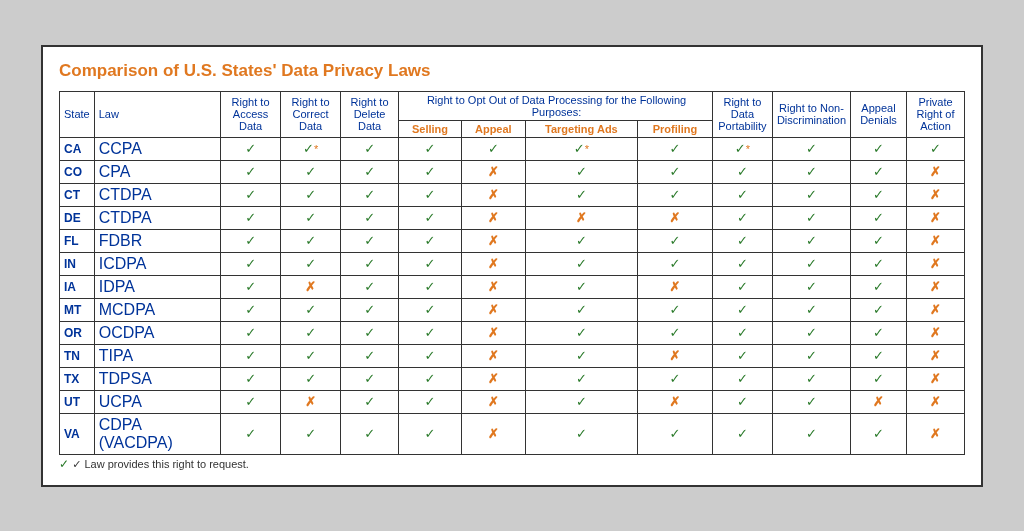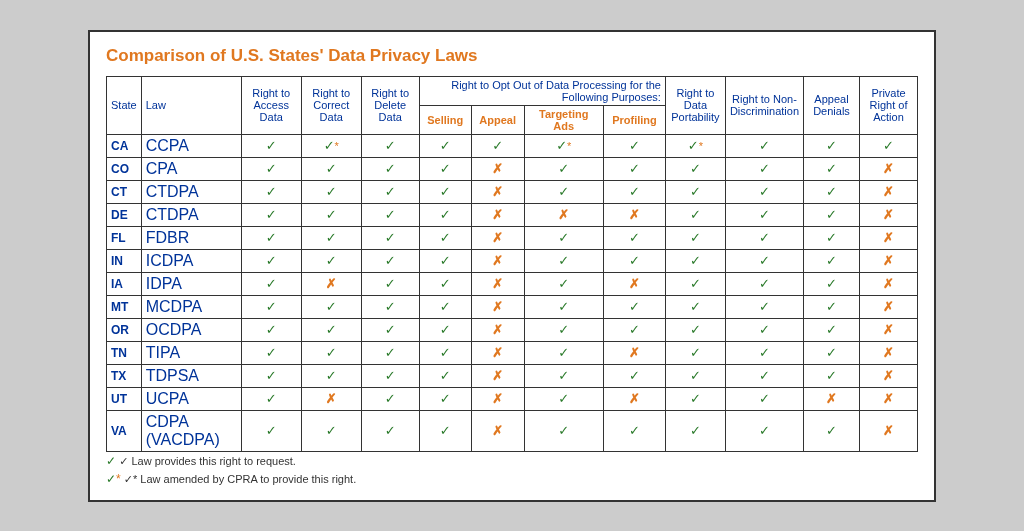--- a/index.html
+++ b/index.html
@@ -7,21 +7,21 @@
       background: #ccc;
       display: flex;
       justify-content: center;
       align-items: center;
       min-height: 531px;
       font-family: Arial, sans-serif;
     }
     .card {
       background: #fff;
       border: 2px solid #333;
-      width: 848px;
+      width: 942px;
       padding: 14px 16px 12px 16px;
     }
     .card-title {
       color: #e07820;
       font-size: 17px;
       font-weight: bold;
       margin-bottom: 10px;
     }
     table {
       width: 100%;
@@ -84,21 +84,21 @@
 <div class="card">
   <div class="card-title">Comparison of U.S. States' Data Privacy Laws</div>
   <table>
     <thead>
       <tr>
         <th rowspan="3" class="left-align">State</th>
         <th rowspan="3" class="left-align">Law</th>
         <th rowspan="3" style="width:60px">Right to Access Data</th>
         <th rowspan="3" style="width:60px">Right to Correct Data</th>
         <th rowspan="3" style="width:58px">Right to Delete Data</th>
-        <th colspan="4" style="text-align:right; padding-left:6px">Right to Opt Out of Data Processing for the Following Purposes:</th>
+        <th colspan="4" style="text-align:center; padding-left:6px">Right to Opt Out of Data Processing for the Following Purposes:</th>
         <th rowspan="3" style="width:60px">Right to Data Portability</th>
         <th rowspan="3" style="width:72px">Right to Non-Discrimination</th>
         <th rowspan="3" style="width:56px">Appeal Denials</th>
         <th rowspan="3" style="width:58px">Private Right of Action</th>
       </tr>
       <tr>
         <th class="sub-header">Selling</th>
         <th class="sub-header">Appeal</th>
         <th class="sub-header">Targeting Ads</th>
         <th class="sub-header">Profiling</th>
@@ -297,15 +297,14 @@
     <td><span class="check-green">✓</span></td>
     <td><span class="check-green">✓</span></td>
     <td><span class="check-green">✓</span></td>
     <td><span class="check-green">✓</span></td>
     <td><span class="cross-orange">✗</span></td>
   </tr>
       </tbody>
   </table>
   <div class="legend">
     <p><span class="check-green">✓</span> <span>✓ Law provides this right to request.</span></p>
-    <p style="margin-top:4px"><span class="check-green">✓</span><span class="check-orange">*</span> <span>✓* Law amended by CPRA to provide this right.</span></p>
   </div>
 </div>
 
 </body></html>

